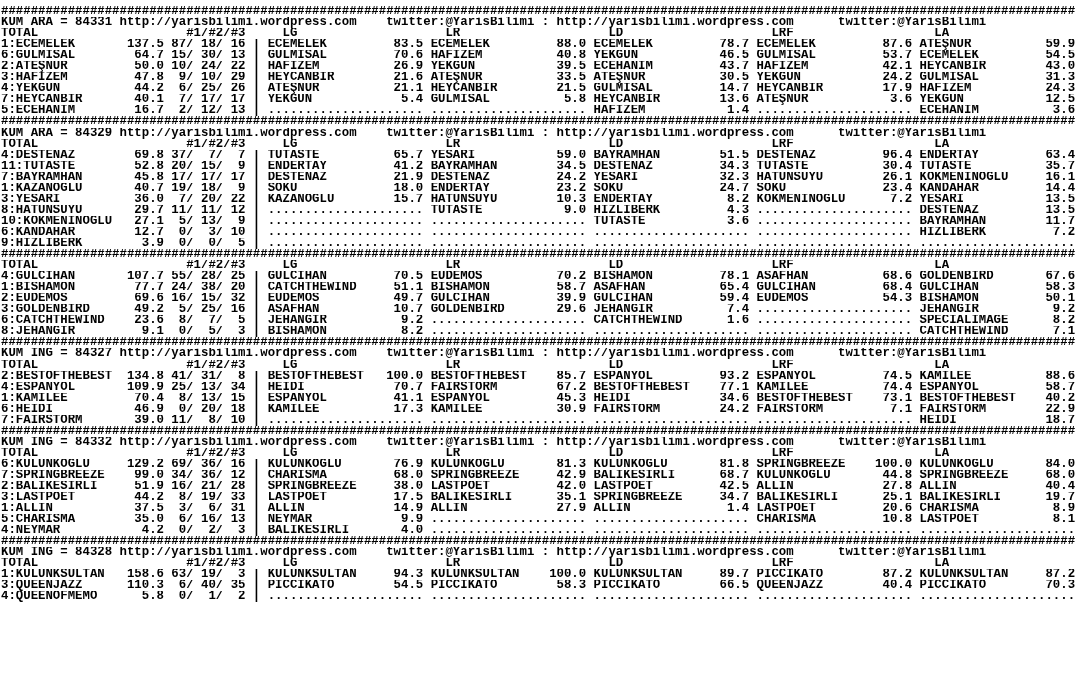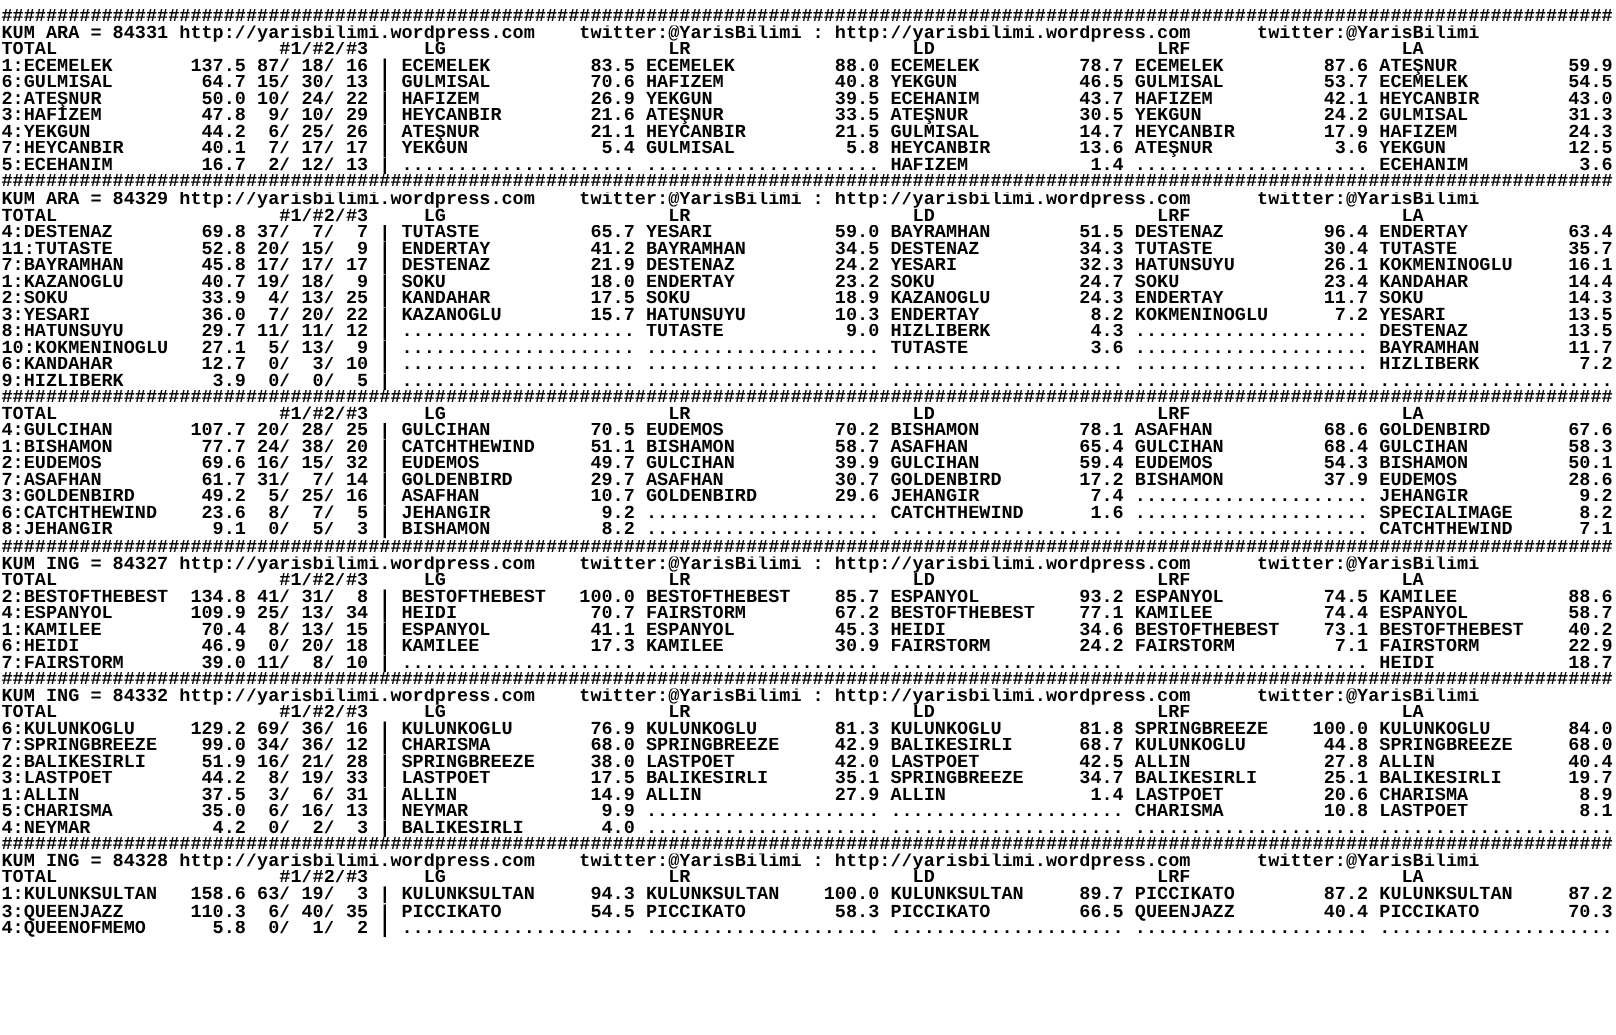--- a/index.html
+++ b/index.html
@@ -35,34 +35,32 @@
       <div class="ln">5:ECEHANIM        16.7  2/ 12/ 13 | ..................... ..................... HAFİZEM           1.4 ..................... ECEHANIM          3.6 </div>
     </section>
     <section>
       <div class="ln">#################################################################################################################################################</div>
       <div class="ln">KUM ARA = 84329 http://yarisbilimi.wordpress.com    twitter:@YarisBilimi : http://yarisbilimi.wordpress.com      twitter:@YarisBilimi</div>
       <div class="ln">TOTAL                    #1/#2/#3     LG                    LR                    LD                    LRF                   LA</div>
       <div class="ln">4:DESTENAZ        69.8 37/  7/  7 | TUTASTE          65.7 YESARİ           59.0 BAYRAMHAN        51.5 DESTENAZ         96.4 ENDERTAY         63.4 </div>
       <div class="ln">11:TUTASTE        52.8 20/ 15/  9 | ENDERTAY         41.2 BAYRAMHAN        34.5 DESTENAZ         34.3 TUTASTE          30.4 TUTASTE          35.7 </div>
       <div class="ln">7:BAYRAMHAN       45.8 17/ 17/ 17 | DESTENAZ         21.9 DESTENAZ         24.2 YESARİ           32.3 HATUNSUYU        26.1 KÖKMENİNOĞLU     16.1 </div>
       <div class="ln">1:KAZANOĞLU       40.7 19/ 18/  9 | SOKU             18.0 ENDERTAY         23.2 SOKU             24.7 SOKU             23.4 KANDAHAR         14.4 </div>
-      <div class="ln">2:SOKU            33.9  4/ 13/ 25 | KANDAHAR         17.5 SOKU             18.9 KAZANOĞLU        24.3 ENDERTAY         11.7 SOKU             14.3 </div>
       <div class="ln">3:YESARİ          36.0  7/ 20/ 22 | KAZANOĞLU        15.7 HATUNSUYU        10.3 ENDERTAY          8.2 KÖKMENİNOĞLU      7.2 YESARİ           13.5 </div>
       <div class="ln">8:HATUNSUYU       29.7 11/ 11/ 12 | ..................... TUTASTE           9.0 HIZLIBERK         4.3 ..................... DESTENAZ         13.5 </div>
       <div class="ln">10:KÖKMENİNOĞLU   27.1  5/ 13/  9 | ..................... ..................... TUTASTE           3.6 ..................... BAYRAMHAN        11.7 </div>
       <div class="ln">6:KANDAHAR        12.7  0/  3/ 10 | ..................... ..................... ..................... ..................... HIZLIBERK         7.2 </div>
       <div class="ln">9:HIZLIBERK        3.9  0/  0/  5 | ..................... ..................... ..................... ..................... ..................... </div>
     </section>
     <section>
       <div class="ln">#################################################################################################################################################</div>
       <div class="ln">TOTAL                    #1/#2/#3     LG                    LR                    LD                    LRF                   LA</div>
-      <div class="ln">4:GÜLCİHAN       107.7 20/ 28/ 25 | GÜLCİHAN         70.5 EUDEMOS          70.2 BİSHAMON         78.1 ASAFHAN          68.6 GOLDENBIRD       67.6 </div>
+      <div class="ln">4:GÜLCİHAN       107.7 55/ 28/ 25 | GÜLCİHAN         70.5 EUDEMOS          70.2 BİSHAMON         78.1 ASAFHAN          68.6 GOLDENBIRD       67.6 </div>
       <div class="ln">1:BİSHAMON        77.7 24/ 38/ 20 | CATCHTHEWIND     51.1 BİSHAMON         58.7 ASAFHAN          65.4 GÜLCİHAN         68.4 GÜLCİHAN         58.3 </div>
       <div class="ln">2:EUDEMOS         69.6 16/ 15/ 32 | EUDEMOS          49.7 GÜLCİHAN         39.9 GÜLCİHAN         59.4 EUDEMOS          54.3 BİSHAMON         50.1 </div>
-      <div class="ln">7:ASAFHAN         61.7 31/  7/ 14 | GOLDENBIRD       29.7 ASAFHAN          30.7 GOLDENBIRD       17.2 BİSHAMON         37.9 EUDEMOS          28.6 </div>
       <div class="ln">3:GOLDENBIRD      49.2  5/ 25/ 16 | ASAFHAN          10.7 GOLDENBIRD       29.6 JEHANGIR          7.4 ..................... JEHANGIR          9.2 </div>
       <div class="ln">6:CATCHTHEWIND    23.6  8/  7/  5 | JEHANGIR          9.2 ..................... CATCHTHEWIND      1.6 ..................... SPECIALIMAGE      8.2 </div>
       <div class="ln">8:JEHANGIR         9.1  0/  5/  3 | BİSHAMON          8.2 ..................... ..................... ..................... CATCHTHEWIND      7.1 </div>
     </section>
     <section>
       <div class="ln">#################################################################################################################################################</div>
       <div class="ln">KUM ING = 84327 http://yarisbilimi.wordpress.com    twitter:@YarisBilimi : http://yarisbilimi.wordpress.com      twitter:@YarisBilimi</div>
       <div class="ln">TOTAL                    #1/#2/#3     LG                    LR                    LD                    LRF                   LA</div>
       <div class="ln">2:BESTOFTHEBEST  134.8 41/ 31/  8 | BESTOFTHEBEST   100.0 BESTOFTHEBEST    85.7 ESPANYOL         93.2 ESPANYOL         74.5 KAMILEE          88.6 </div>
       <div class="ln">4:ESPANYOL       109.9 25/ 13/ 34 | HEIDI            70.7 FAIRSTORM        67.2 BESTOFTHEBEST    77.1 KAMILEE          74.4 ESPANYOL         58.7 </div>

